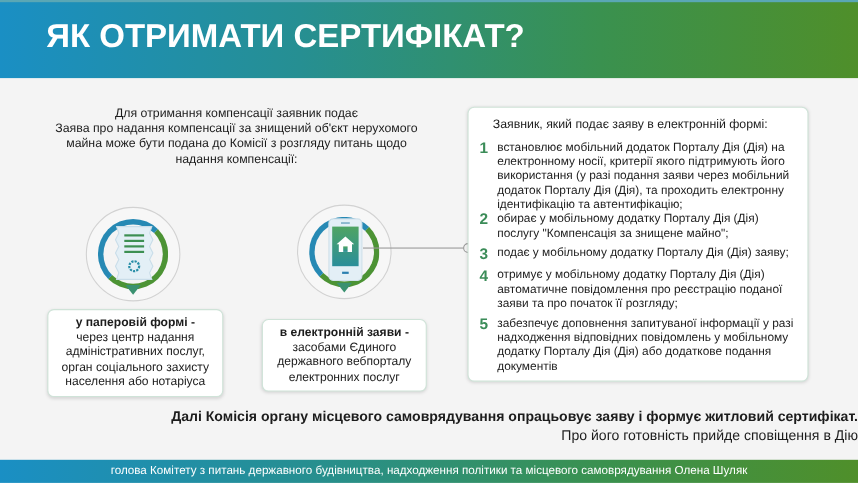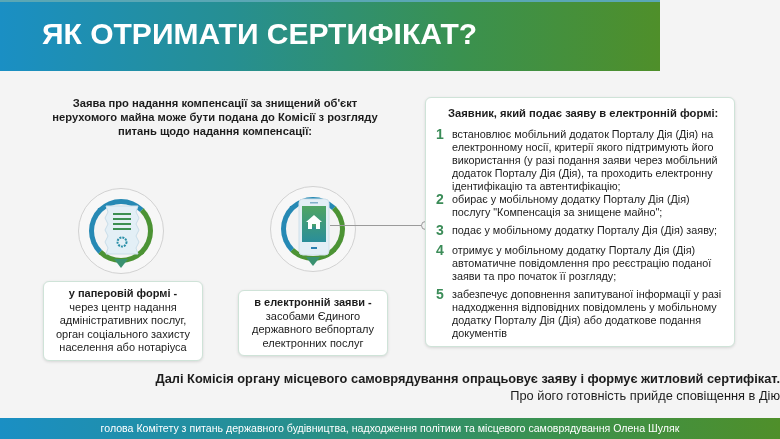--- a/index.html
+++ b/index.html
@@ -1,46 +1,47 @@
 <!DOCTYPE html>
 <html><head>
 <meta charset="utf-8">
 <style>
 *{box-sizing:border-box;margin:0;padding:0}
 html,body{width:780px;height:439px;overflow:hidden;background:#f4f4f4;font-family:"Liberation Sans",sans-serif;color:#1c1c1c}
-.header{position:absolute;left:0;top:0;width:660px;height:71px;background:linear-gradient(90deg,#1a8fc4 0%,#268f92 35%,#3a914f 70%,#4f8f2a 100%)}
+.header{position:absolute;left:0;top:0;width:780px;height:71px;background:linear-gradient(90deg,#1a8fc4 0%,#268f92 35%,#3a914f 70%,#4f8f2a 100%)}
 .header .topline{position:absolute;left:0;top:0;width:100%;height:2px;background:#5aa7b5}
 .title{position:absolute;left:42px;top:17px;font-size:30px;font-weight:bold;color:#fff;letter-spacing:0px;font-family:"Liberation Sans",sans-serif}
 .intro{position:absolute;left:40px;top:96px;width:350px;text-align:center;font-size:11.2px;line-height:14px}
-.intro .b{font-weight:bold}
+.intro .b{font-weight:normal}
 .ring{position:absolute;width:86px;height:86px;border-radius:50%;border:1px solid #d2d2d2;background:#f7f7f7}
 .ring .inner{position:absolute;left:10px;top:10px;width:64px;height:64px;border-radius:50%;border:5px solid;border-color:#2689b4 #4c9334 #4c9334 #2689b4;background:#f4f4f4}
 .ring .pin{position:absolute;left:35px;top:70px;width:0;height:0;border-left:7px solid transparent;border-right:7px solid transparent;border-top:9px solid #3a9170}
 .card{position:absolute;background:#fff;border:1px solid #cfe3d8;border-radius:6px;text-align:center;font-size:11px;line-height:13.5px;padding:5px 6px;box-shadow:0 1px 3px rgba(0,0,0,0.12)}
 .card .b{font-weight:bold}
 .connector{position:absolute;left:330px;top:225px;width:96px;height:1px;background:#9a9a9a}
 .dot{position:absolute;left:421px;top:221px;width:9px;height:9px;border-radius:50%;border:1px solid #9a9a9a;background:#f4f4f4}
 .panel{position:absolute;left:425px;top:97px;width:310px;height:250px;background:#fff;border:1px solid #cfe3d8;border-radius:6px;box-shadow:0 1px 3px rgba(0,0,0,0.12)}
-.panel h3{position:absolute;left:22px;top:9px;font-size:11.2px;font-weight:bold}
+.panel h3{position:absolute;left:22px;top:9px;font-size:11.2px;font-weight:normal}
 .step{position:absolute;left:10px;width:290px;display:flex;font-size:10.8px;line-height:13px}
 .step .n{width:16px;font-size:14px;font-weight:bold;color:#3b8c58;line-height:13px;flex-shrink:0}
 .step .t{flex:1}
 .outro{position:absolute;left:0;top:370px;width:780px;text-align:right;font-size:12.8px;line-height:17px}
 .outro .b{font-weight:bold}
 .footer{position:absolute;left:0;top:418px;width:780px;height:21px;background:linear-gradient(90deg,#1a8fc4 0%,#268f92 35%,#3a914f 70%,#4f8f2a 100%);color:#fff;font-size:10.6px;text-align:center;line-height:21px}
 </style>
 </head>
 <body>
 
 <div class="header">
   <div class="topline"></div>
   <div class="title">ЯК ОТРИМАТИ СЕРТИФІКАТ?</div>
 </div>
 
 <div class="intro">
+  <div>Для отримання компенсації заявник подає</div>
   <div class="b">Заява про надання компенсації за знищений об'єкт нерухомого майна може бути подана до Комісії з розгляду питань щодо надання компенсації:</div>
 </div>
 
 <div class="ring" style="left:78px;top:188px">
   <div class="inner"></div>
   <svg style="position:absolute;left:24px;top:15px" width="38" height="52" viewBox="0 0 38 52">
     <path d="M3 2 L35 2 L33 8 L36 14 L33 20 L36 26 L33 32 L36 38 L33 44 L35 50 L3 50 L5 44 L2 38 L5 32 L2 26 L5 20 L2 14 L5 8 Z" fill="#e3eff6" stroke="#c9dde9"></path>
     <rect x="10" y="9" width="18" height="2" fill="#3c8f52"></rect>
     <rect x="10" y="14" width="18" height="2" fill="#3c8f52"></rect>
     <rect x="10" y="19" width="18" height="2" fill="#3c8f52"></rect>

